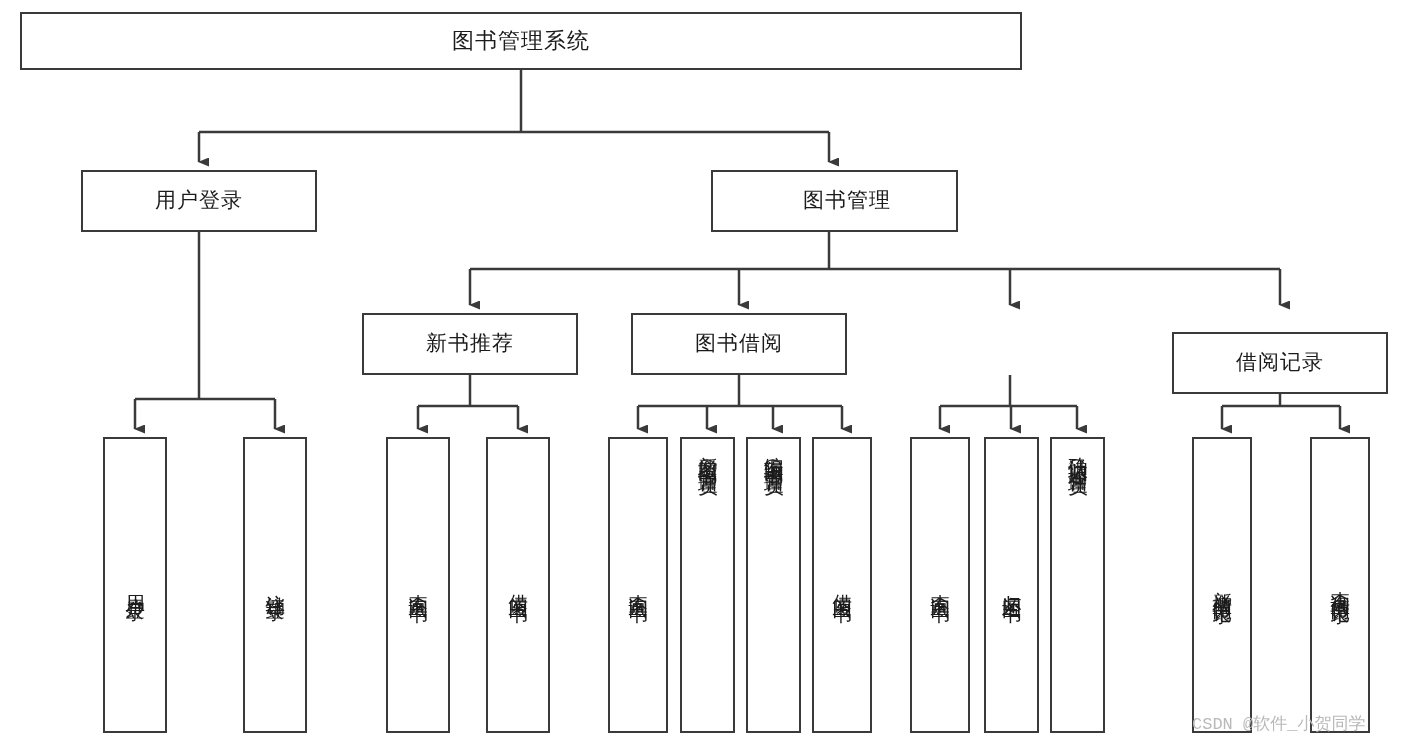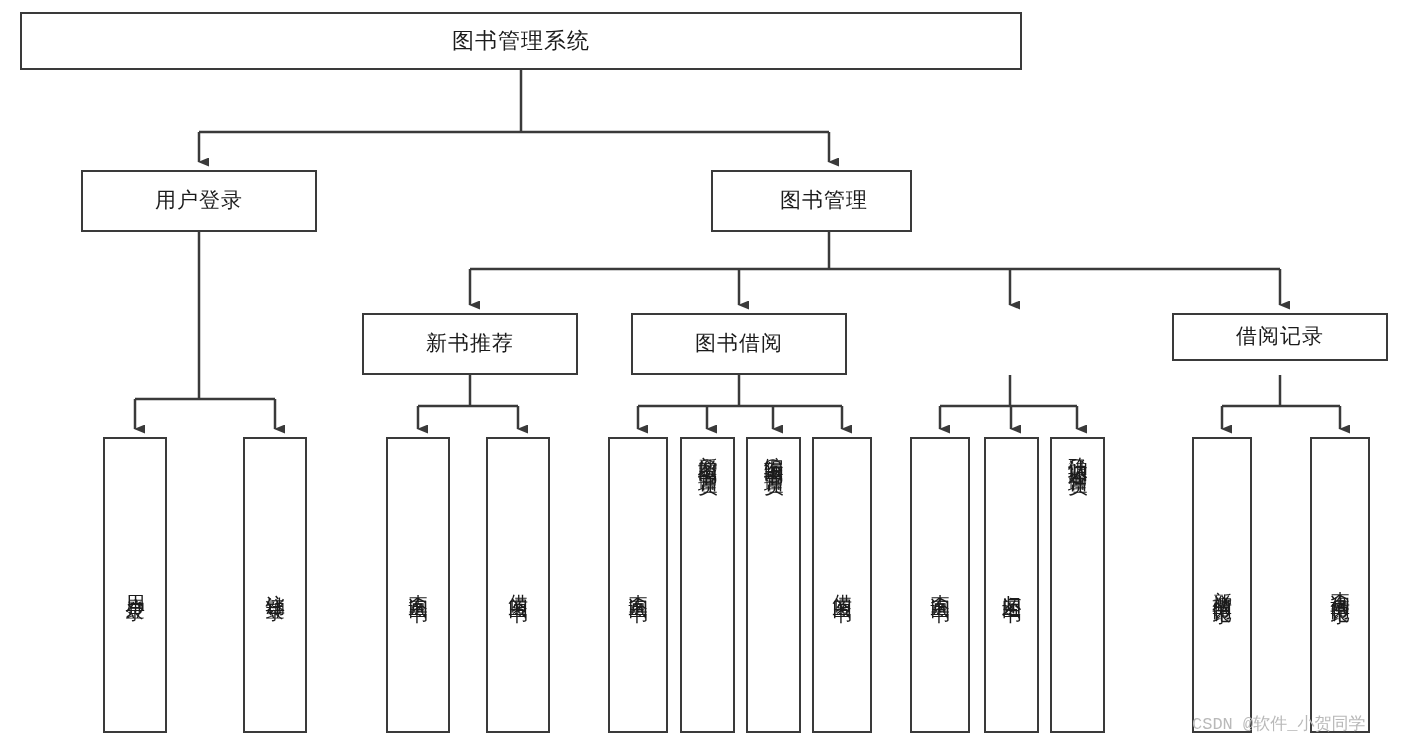--- a/index.html
+++ b/index.html
@@ -136,31 +136,31 @@
     </g>
   </svg>
 
   <div class="node root horiz" id="node-root" style="left: 20px; top: 12px; width: 1002px; height: 58px;">
     <span>图书管理系统</span>
   </div>
 
   <div class="node horiz" id="node-l2-0" style="left: 81px; top: 170px; width: 236px; height: 62px;">
     <span>用户登录</span>
   </div>
-  <div class="node horiz" id="node-l2-1" style="left: 711px; top: 170px; width: 201px; height: 62px; padding-left: 25px;">
+  <div class="node horiz" id="node-l2-1" style="left: 711px; top: 170px; width: 247px; height: 62px; padding-left: 25px;">
     <span>图书管理</span>
   </div>
 
   <div class="node horiz" id="node-l3-0" style="left: 362px; top: 313px; width: 216px; height: 62px;">
     <span>新书推荐</span>
   </div>
   <div class="node horiz" id="node-l3-1" style="left: 631px; top: 313px; width: 216px; height: 62px;">
     <span>图书借阅</span>
   </div>
-  <div class="node horiz" id="node-l3-3" style="left: 1172px; top: 313px; width: 216px; height: 48px;">
+  <div class="node horiz" id="node-l3-3" style="left: 1172px; top: 332px; width: 216px; height: 62px;">
     <span>借阅记录</span>
   </div>
 
   <div class="node leaf" id="node-leaf-0" style="left: 103px; top: 437px; width: 64px; height: 296px;">
     <div class="leaf-inner">
         <span class="vtext">用户登录</span>
       </div>
   </div>
   <div class="node leaf" id="node-leaf-1" style="left: 243px; top: 437px; width: 64px; height: 296px;">
     <div class="leaf-inner">

